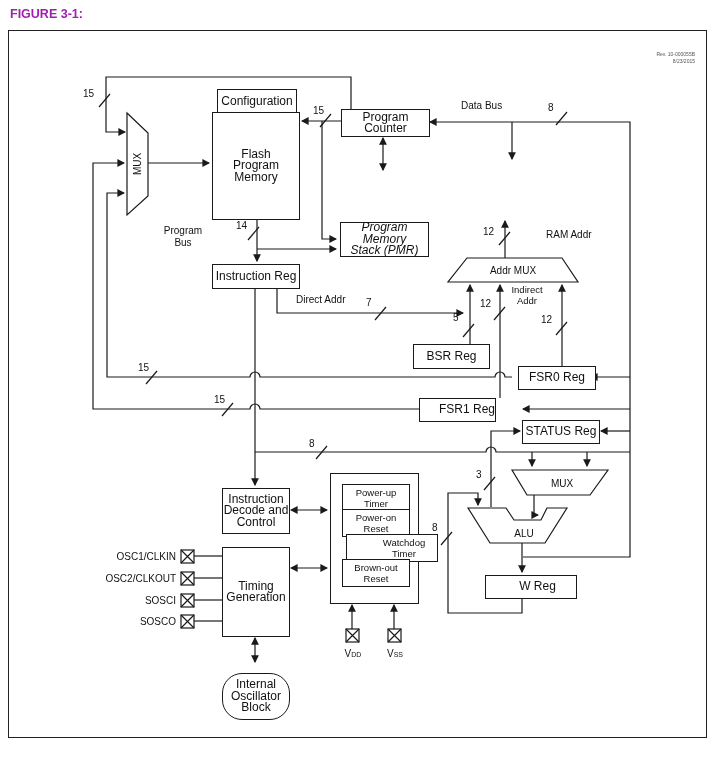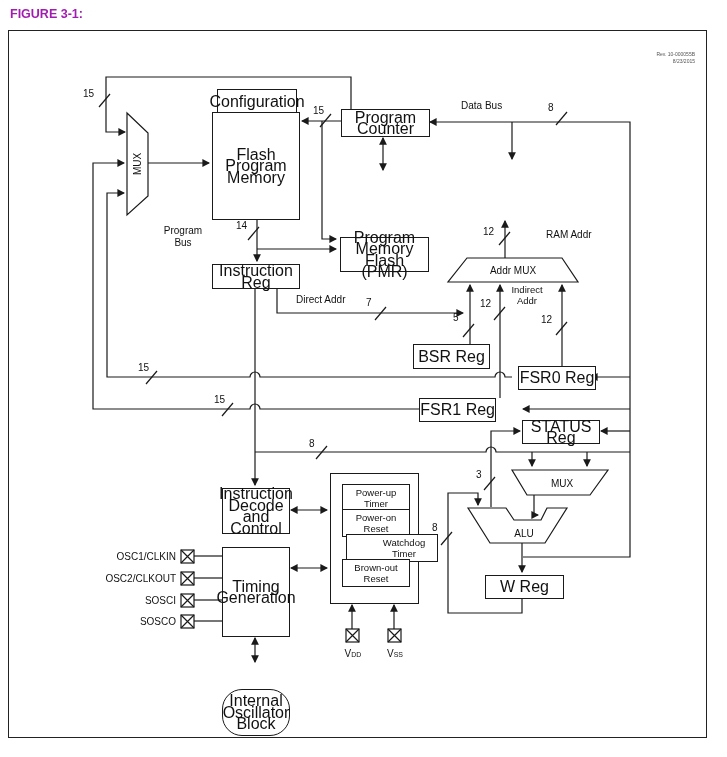--- a/index.html
+++ b/index.html
@@ -6,21 +6,21 @@
   #page{position:relative;width:727px;height:757px;background:#fff;
         font-family:"Liberation Sans",sans-serif;color:#111;overflow:hidden;}
   .fig-head{position:absolute;top:7px;font-weight:bold;font-size:12.5px;color:#a21caf;white-space:nowrap;}
   .frame{position:absolute;left:8px;top:30px;width:697px;height:706px;border:1px solid #222;}
   svg{position:absolute;left:0;top:0;}
   .w{stroke:#1a1a1a;stroke-width:1.2;fill:none;}
   .shape{stroke:#1a1a1a;stroke-width:1.2;fill:#fff;}
   svg text{font-family:"Liberation Sans",sans-serif;font-size:10px;fill:#111;}
   .box{position:absolute;border:1.2px solid #1a1a1a;background:#fff;display:flex;
        align-items:center;justify-content:center;text-align:center;
-       font-size:16px;line-height:11.5px;}
+       font-size:12px;line-height:11.5px;}
   .lbl{position:absolute;font-size:10px;white-space:nowrap;}
   .num{position:absolute;font-size:10px;white-space:nowrap;}
   .ctr{text-align:center;}
   .pin-lbl{position:absolute;width:110px;text-align:right;font-size:10px;white-space:nowrap;}
   .rev{position:absolute;right:32px;top:51px;font-size:5px;line-height:6.5px;
        text-align:right;color:#555;}
   .put-cell{position:absolute;border:1.1px solid #1a1a1a;background:#fff;display:flex;
        align-items:center;justify-content:center;text-align:center;font-size:9.5px;line-height:11px;}
   .vsub{font-size:7px;}
 </style>
@@ -168,52 +168,52 @@
     <span>Configuration</span>
   </div>
   <div class="box" style="left:212px;top:112px;width:86px;height:106px;">
     <div><span>Flash</span><br>
          <span>Program</span><br>
          <span>Memory</span></div>
   </div>
   <div class="box" style="left:341px;top:109px;width:87px;height:26px;">
     <span>Program Counter</span>
   </div>
-  <div class="box" style="left:340px;top:237px;width:87px;height:33px;">
+  <div class="box" style="left:340px;top:222px;width:87px;height:33px;font-style:italic;">
     <div><span>Program Memory</span><br>
-         <span>Flash (PMR)</span></div>
+         <span>Stack (PMR)</span></div>
   </div>
   <div class="box" style="left:212px;top:264px;width:86px;height:23px;">
     <span>Instruction Reg</span>
   </div>
   <div class="box" style="left:413px;top:344px;width:75px;height:23px;">
     <span>BSR Reg</span>
   </div>
   <div class="box" style="left:518px;top:366px;width:76px;height:22px;">
     <span>FSR0 Reg</span>
   </div>
   <div class="box" style="left:419px;top:398px;width:75px;height:22px;justify-content:flex-end;">
     <span>FSR1 Reg</span>
   </div>
   <div class="box" style="left:522px;top:420px;width:76px;height:22px;">
     <span>STATUS Reg</span>
   </div>
-  <div class="box" style="left:485px;top:575px;width:77px;height:22px;">
+  <div class="box" style="left:485px;top:575px;width:77px;height:22px;padding-left:13px;">
     <span>W Reg</span>
   </div>
   <div class="box" style="left:222px;top:488px;width:66px;height:44px;">
     <div><span>Instruction</span><br>
          <span>Decode and</span><br>
          <span>Control</span></div>
   </div>
   <div class="box" style="left:222px;top:547px;width:66px;height:88px;">
     <div><span>Timing</span><br>
          <span>Generation</span></div>
   </div>
-  <div class="box" style="left:222px;top:689px;width:66px;height:45px;border-radius:20px;">
+  <div class="box" style="left:222px;top:673px;width:66px;height:45px;border-radius:20px;">
     <div><span>Internal</span><br>
          <span>Oscillator</span><br>
          <span>Block</span></div>
   </div>
 
   <div class="box" style="left:330px;top:473px;width:87px;height:129px;"></div>
   <div class="put-cell" style="left:342px;top:484px;width:66px;height:26px;">
     <div><span>Power-up</span><br>
          <span>Timer</span></div>
   </div>

